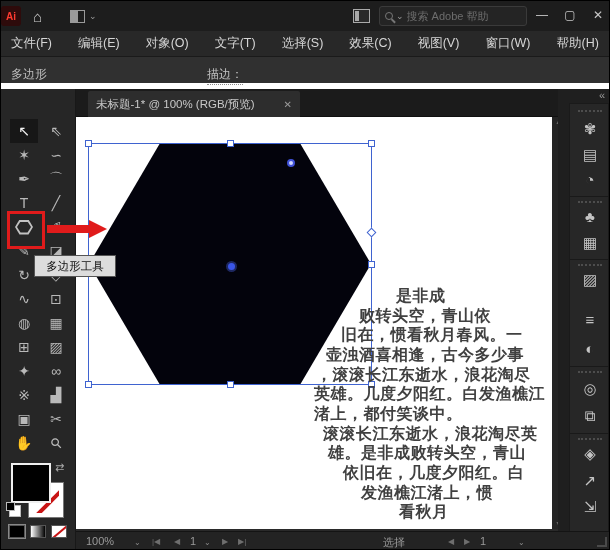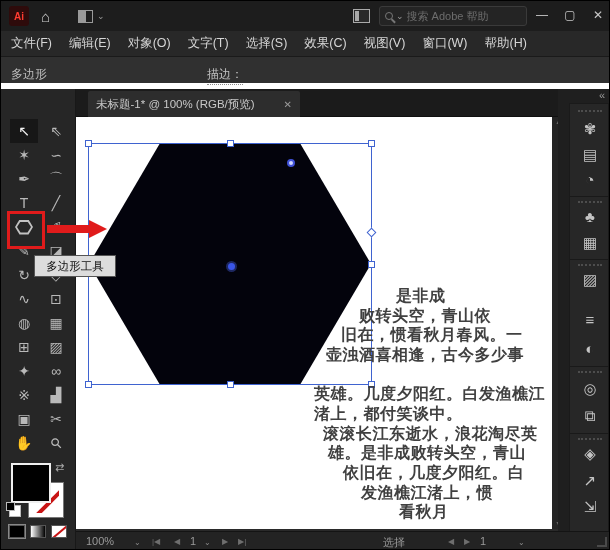--- a/index.html
+++ b/index.html
@@ -1,37 +1,37 @@
 <!DOCTYPE html>
 <html><head>
 <meta charset="utf-8">
 <style>
   *{margin:0;padding:0;box-sizing:border-box}
   body{font-family:"Liberation Sans","DejaVu Sans",sans-serif;background:#555}
   #app{position:relative;width:610px;height:550px;background:#2a2a2a;overflow:hidden;border:1px solid #000}
 
   
   #titlebar{position:absolute;left:0;top:0;width:610px;height:30px;background:#1d1d1d;display:flex;align-items:center}
-  .ai-logo{width:20px;height:20px;margin-left:8px;background:#2e0b0b;border-radius:3px;color:#ff3b30;font-weight:bold;font-size:10px;display:flex;align-items:center;justify-content:center}
+  .ai-logo{width:20px;height:20px;background:#2e0b0b;border-radius:3px;color:#ff3b30;font-weight:bold;font-size:10px;display:flex;align-items:center;justify-content:center}
   .home-ic{margin-left:12px;color:#cfcfcf;font-size:15px}
   .ws-ic{margin-left:28px;display:flex;align-items:center;gap:4px;color:#9a9a9a}
   .ws-box{width:15px;height:13px;border:1px solid #9a9a9a;display:flex}
   .ws-box i{display:block;width:7px;height:100%;background:#9a9a9a}
   .chev{font-size:9px;color:#9a9a9a}
   .panel-ic{position:absolute;left:352px;top:8px;width:17px;height:14px;border:1px solid #aaa;background:#2a2a2a}
   .panel-ic i{position:absolute;left:1px;top:1px;width:4px;height:10px;background:#aaa}
   #searchbox{position:absolute;left:378px;top:5px;width:148px;height:20px;background:#242424;border:1px solid #3a3a3a;border-radius:3px;display:flex;align-items:center;padding:0 5px;gap:3px}
   .mag{width:8px;height:8px;border:1.5px solid #777;border-radius:50%;position:relative;flex:none}
   .mag::after{content:"";position:absolute;width:5px;height:1.5px;background:#777;transform:rotate(45deg);right:-4px;bottom:-2px}
   .search-ph{color:#6d6d6d;font-size:11px;white-space:nowrap;overflow:hidden}
   .winbtn{position:absolute;top:0;width:26px;height:28px;color:#c8c8c8;font-size:12px;display:flex;align-items:center;justify-content:center}
   #btn-min{left:528px}#btn-max{left:556px}#btn-close{left:584px}
 
   
-  #menubar{position:absolute;left:0;top:30px;width:610px;height:26px;background:#282828;display:flex;align-items:center;gap:17px;padding-left:10px;border-bottom:1px solid #1a1a1a}
+  #menubar{position:absolute;left:0;top:30px;width:610px;height:26px;background:#282828;display:flex;align-items:center;gap:26px;padding-left:10px;border-bottom:1px solid #1a1a1a}
   .menu-item{color:#d6d6d6;font-size:12.5px;white-space:nowrap}
 
   
   #optionsbar{position:absolute;left:0;top:56px;width:610px;height:32px;background:#303030;border-bottom:6px solid #ffffff}
   .opt-label{position:absolute;left:10px;top:9px;color:#bdbdbd;font-size:12px}
   .swatch{position:absolute;top:62px}
   .fill-sw{left:112px;width:18px;height:18px;background:#000;border:1px solid #fff;outline:1px solid #555}
   .stroke-sw{left:156px;width:18px;height:18px;background:#f2f2f2;border:1px solid #888;overflow:hidden;position:absolute}
   .stroke-sw::after{content:"";position:absolute;left:-3px;top:7px;width:26px;height:3px;background:#c81414;transform:rotate(-45deg)}
   .sw-chev{position:absolute;top:68px;color:#9a9a9a;font-size:8px}
@@ -244,20 +244,21 @@
       <div class="handle h-bc"></div>
       <div class="handle h-br"></div>
       <div class="side-widget"></div>
       <div class="corner-widget"></div>
       <div class="center-dot"></div>
     </div>
     <div class="cv-line" style="left:320px;top:169px">是非成</div>
     <div class="cv-line" style="left:283px;top:189px">败转头空，青山依</div>
     <div class="cv-line" style="left:265px;top:208px">旧在，惯看秋月春风。一</div>
     <div class="cv-line" style="left:250px;top:228px">壶浊酒喜相逢，古今多少事</div>
+    <div class="cv-line" style="left:240px;top:248px">，滚滚长江东逝水，浪花淘尽</div>
     <div class="cv-line" style="left:238px;top:267px">英雄。几度夕阳红。白发渔樵江</div>
     <div class="cv-line" style="left:238px;top:287px">渚上，都付笑谈中。</div>
     <div class="cv-line" style="left:247px;top:307px">滚滚长江东逝水，浪花淘尽英</div>
     <div class="cv-line" style="left:267px;top:346px">依旧在，几度夕阳红。白</div>
     <div class="cv-line" style="left:252px;top:326px">雄。是非成败转头空，青山</div>
     <div class="cv-line" style="left:285px;top:366px">发渔樵江渚上，惯</div>
     <div class="cv-line" style="left:323px;top:385px">看秋月</div>
   </div>
   <div id="vscroll"><span>▲</span><span class="sb-down">▼</span></div>
 

